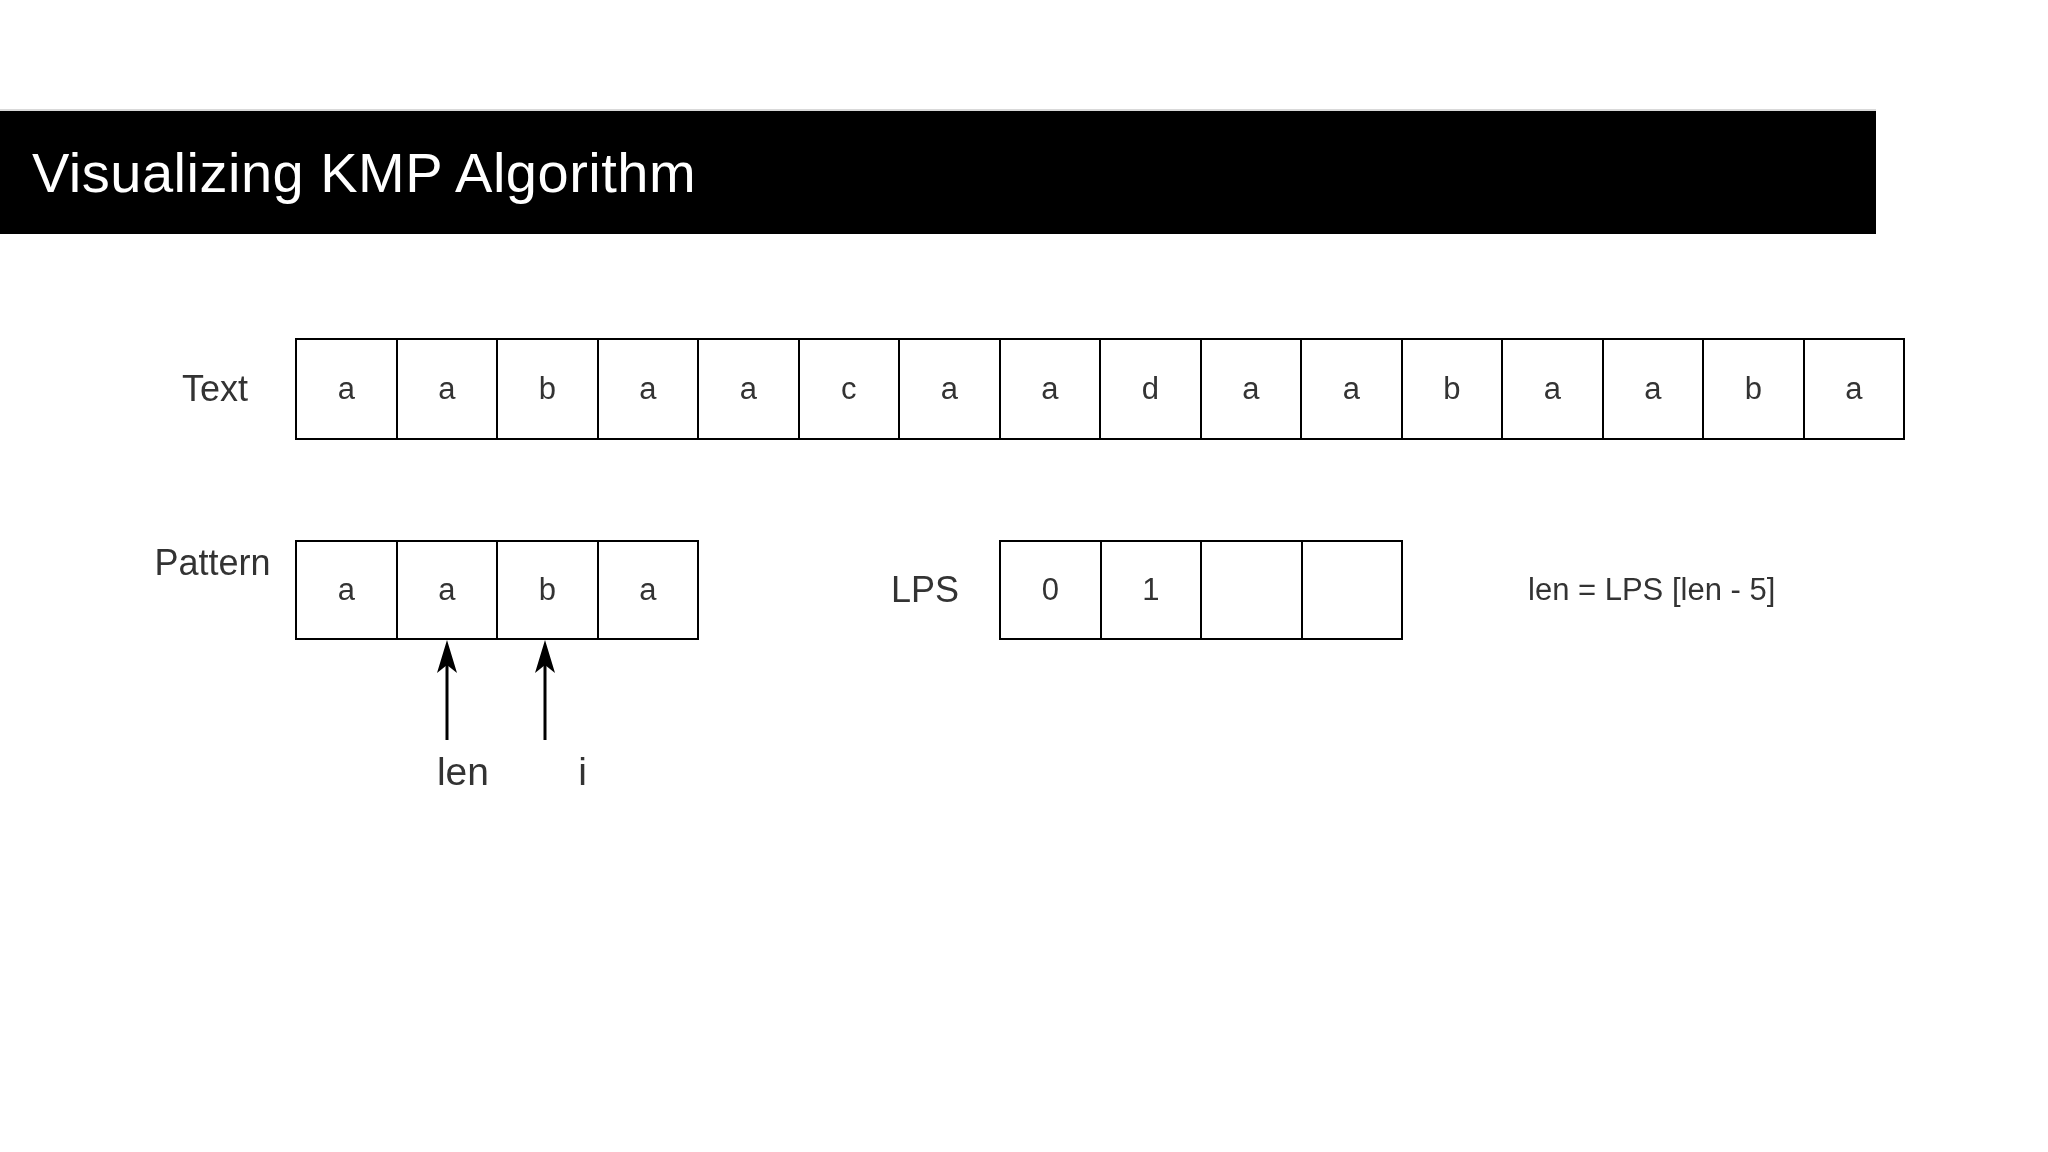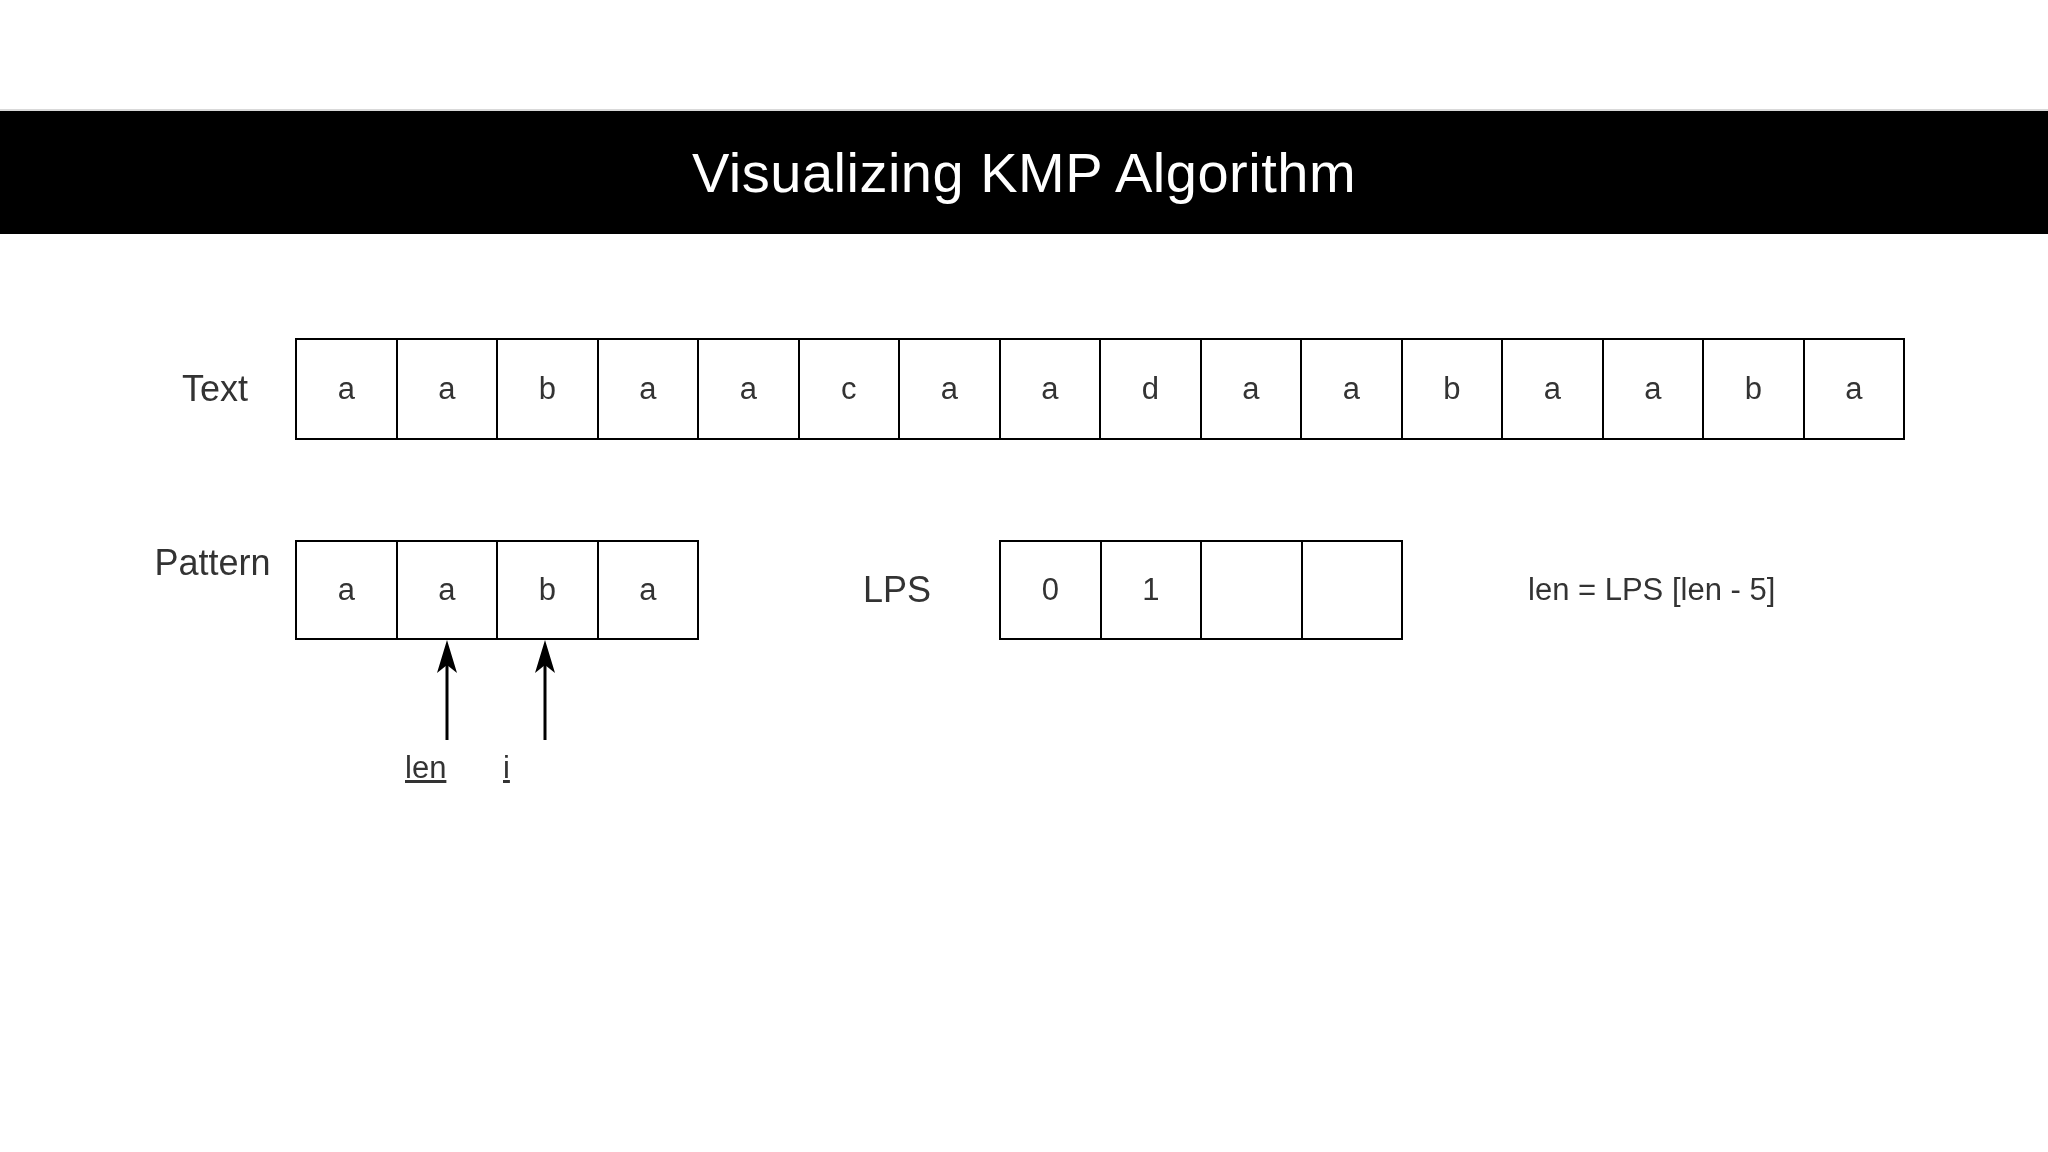--- a/index.html
+++ b/index.html
@@ -14,28 +14,28 @@
     overflow: hidden;
     font-family: "Liberation Sans", sans-serif;
     color: #333333;
   }
 
   
   .banner {
     position: absolute;
     left: 0;
     top: 109px;
-    width: 2048px;
+    width: 1876px;
     height: 125px;
     background: #000000;
     border-top: 2px solid #d9d9d9;
     box-sizing: border-box;
     display: flex;
     align-items: center;
-    justify-content: center;
+    padding-left: 32px;
   }
   .banner-title {
     margin: 0;
     color: #ffffff;
     font-size: 56px;
     font-weight: 400;
     letter-spacing: 0.5px;
     white-space: nowrap;
   }
 
@@ -71,21 +71,21 @@
     position: absolute;
     display: flex;
     align-items: center;
     justify-content: center;
     font-size: 36px;
     color: #333333;
     white-space: nowrap;
   }
   .label-text    { left: 150px; top: 338px; width: 130px; height: 102px; }
   .label-pattern { left: 145px; top: 513px; width: 135px; height: 100px; }
-  .label-lps     { left: 832px; top: 540px; width: 130px; height: 100px; }
+  .label-lps     { left: 860px; top: 540px; width: 130px; height: 100px; }
 
   
   .formula {
     position: absolute;
     left: 1528px;
     top: 540px;
     height: 100px;
     display: flex;
     align-items: center;
     font-size: 31px;
@@ -100,24 +100,23 @@
     width: 28px;
     height: 104px;
   }
   .pointer-arrow-len { left: 433px; }
   .pointer-arrow-i   { left: 531px; }
 
   .pointer-label {
     position: absolute;
     top: 750px;
     width: 84px;
-    text-align: left;
-    font-size: 31px;
+    text-align: right;
+    font-size: 39px;
     color: #333333;
-    text-decoration: underline;
   }
   .pointer-label-len { left: 405px; }
   .pointer-label-i   { left: 503px; }
 </style>
 </head>
 <body>
 
 <div class="banner">
   <h1 class="banner-title">Visualizing KMP Algorithm</h1>
 </div>

